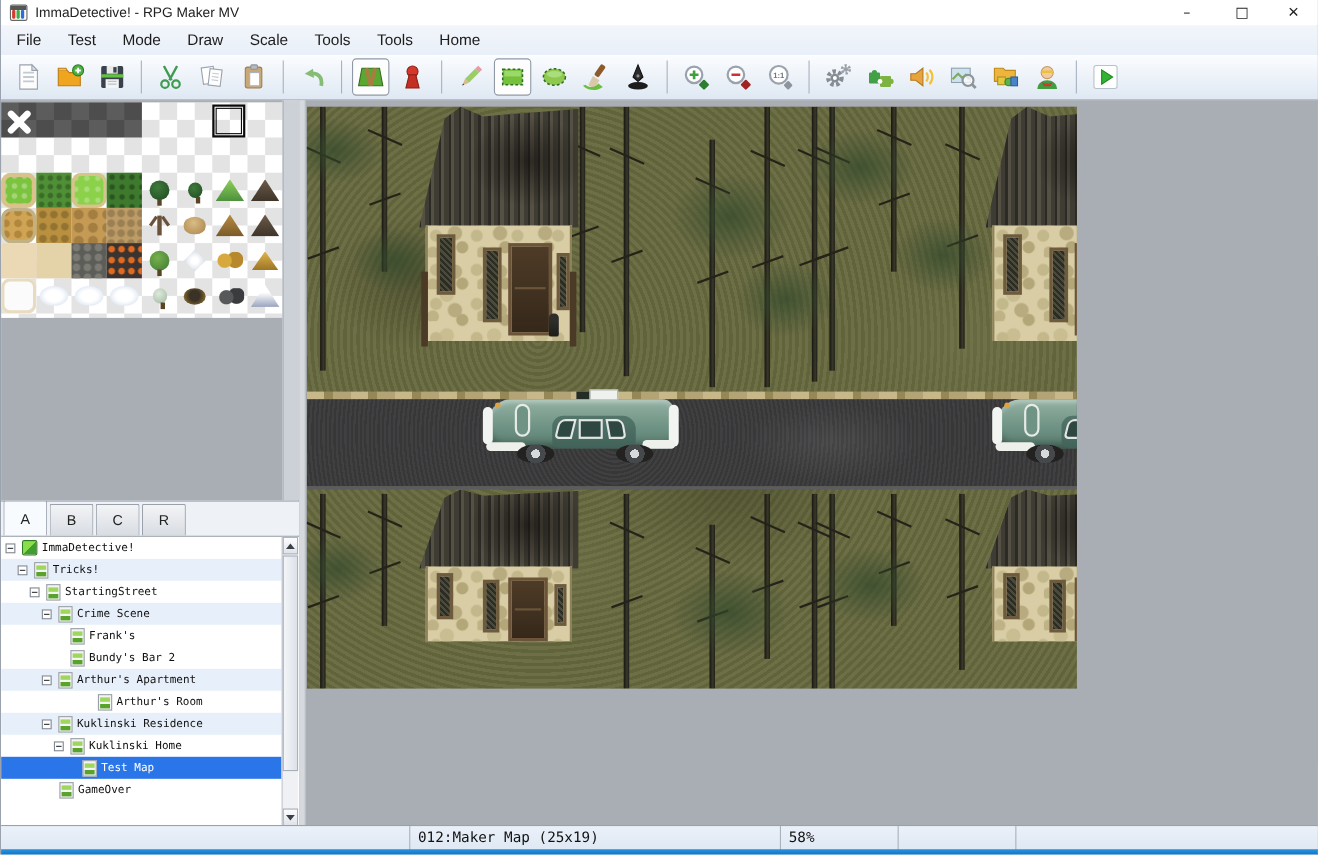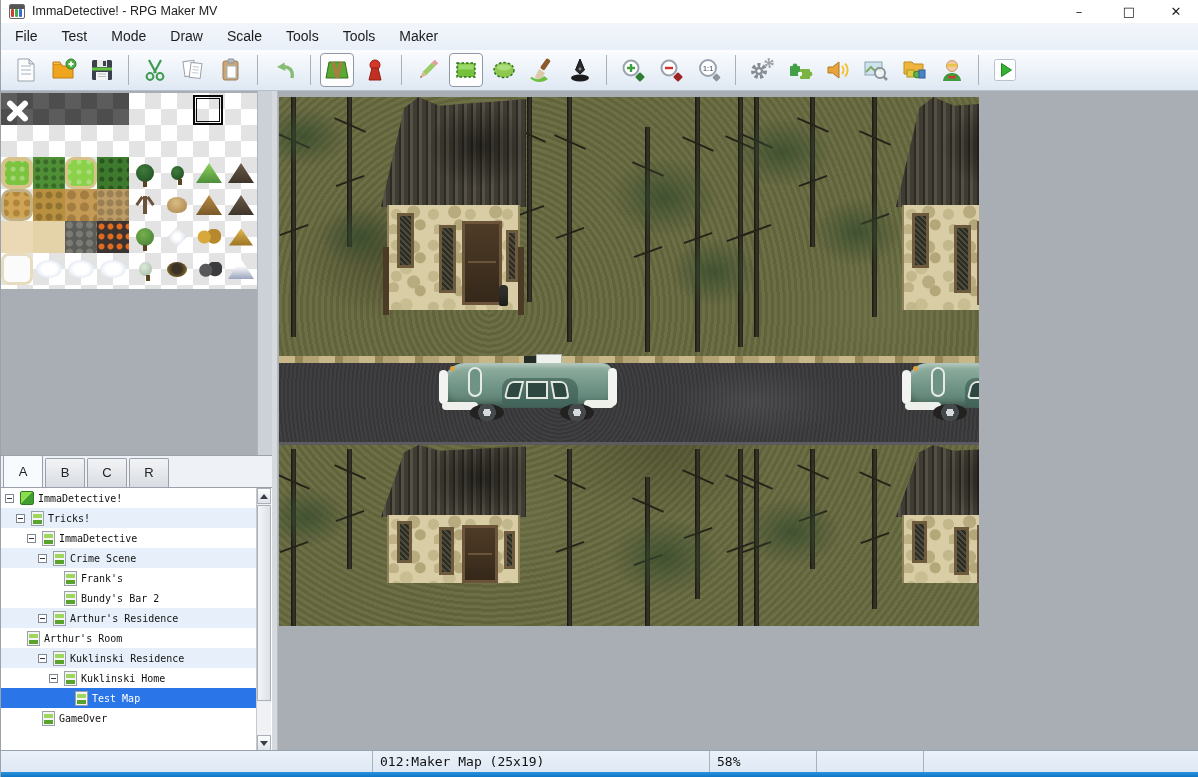--- a/index.html
+++ b/index.html
@@ -183,21 +183,21 @@
   </div>
 
   <div class="menubar">
     <div class="menu-item">File</div>
     <div class="menu-item">Test</div>
     <div class="menu-item">Mode</div>
     <div class="menu-item">Draw</div>
     <div class="menu-item">Scale</div>
     <div class="menu-item">Tools</div>
     <div class="menu-item">Tools</div>
-    <div class="menu-item">Maker</div>
+    <div class="menu-item">Home</div>
   </div>
 
   <div class="toolbar">
     <div class="tbtn">
         <svg width="26" height="26" viewBox="0 0 26 26">
           <path d="M5 2h11l5 5v17H5z" fill="#fdfdfd" stroke="#9aa2ad"></path>
           <path d="M8 9h10M8 13h10M8 17h10" stroke="#c2cad3" stroke-width="1.6"></path>
           <path d="M16 2l5 5h-5z" fill="#dde3e9" stroke="#9aa2ad"></path>
         </svg>
       </div>
@@ -481,59 +481,59 @@
           <span>ImmaDetective!</span>
         </div>
       <div class="trow stripe" style="padding-left:15px">
           <span class="expander"></span>
           <span class="mt-icon"></span>
           <span>Tricks!</span>
         </div>
       <div class="trow" style="padding-left:26px">
           <span class="expander"></span>
           <span class="mt-icon"></span>
-          <span>ImmaDetective</span>
+          <span>StartingStreet</span>
         </div>
       <div class="trow stripe" style="padding-left:37px">
           <span class="expander"></span>
           <span class="mt-icon"></span>
           <span>Crime Scene</span>
         </div>
       <div class="trow" style="padding-left:63px">
           <span class="mt-icon"></span>
           <span>Frank's</span>
         </div>
       <div class="trow" style="padding-left:63px">
           <span class="mt-icon"></span>
           <span>Bundy's Bar 2</span>
         </div>
       <div class="trow stripe" style="padding-left:37px">
           <span class="expander"></span>
           <span class="mt-icon"></span>
-          <span>Arthur's Residence</span>
-        </div>
-      <div class="trow" style="padding-left:26px">
+          <span>Arthur's Apartment</span>
+        </div>
+      <div class="trow" style="padding-left:88px">
           <span class="mt-icon"></span>
           <span>Arthur's Room</span>
         </div>
       <div class="trow stripe" style="padding-left:37px">
           <span class="expander"></span>
           <span class="mt-icon"></span>
           <span>Kuklinski Residence</span>
         </div>
       <div class="trow" style="padding-left:48px">
           <span class="expander"></span>
           <span class="mt-icon"></span>
           <span>Kuklinski Home</span>
         </div>
       <div class="trow selected" style="padding-left:74px">
           <span class="mt-icon"></span>
           <span>Test Map</span>
         </div>
-      <div class="trow" style="padding-left:41px">
+      <div class="trow" style="padding-left:53px">
           <span class="mt-icon"></span>
           <span>GameOver</span>
         </div>
 
       <div class="tree-scroll">
         <div class="ts-btn ts-up">
             <span class="arrow a-up"></span>
           </div>
         <div class="ts-thumb"></div>
         <div class="ts-btn ts-dn">

